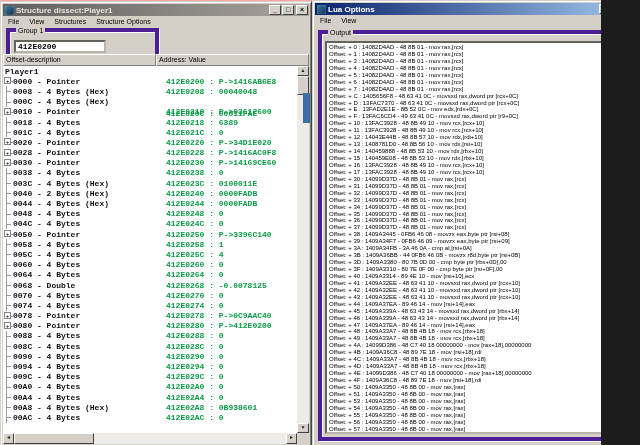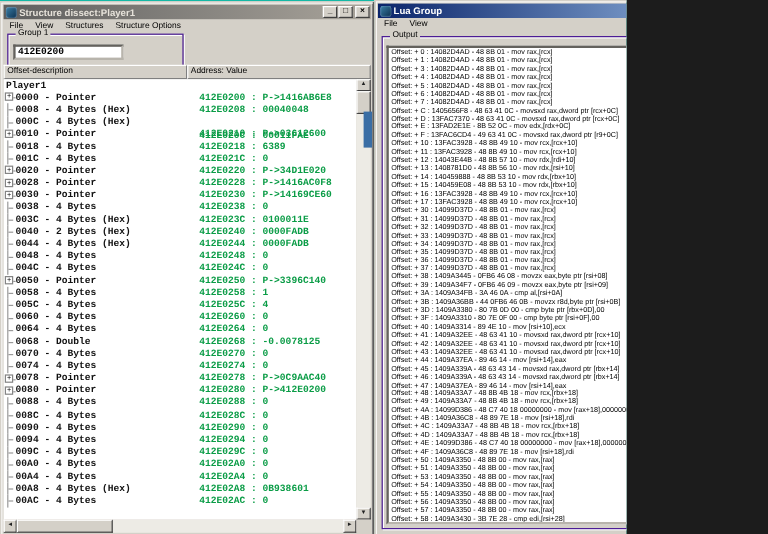--- a/index.html
+++ b/index.html
@@ -1,16 +1,16 @@
 <!DOCTYPE html>
 <html><head>
 <meta charset="utf-8">
 <style>
   html,body{margin:0;padding:0;background:#1c1c1c;}
-  #screen{position:relative;width:522px;height:445px;background:#14b8a6;overflow:hidden;
+  #screen{position:relative;width:601px;height:445px;background:#fca5a5;overflow:hidden;
           font-family:"Liberation Sans",sans-serif;}
   .win{position:absolute;background:#D4D0C8;
        border-top:1px solid #D4D0C8;border-left:1px solid #D4D0C8;
        border-right:1px solid #404040;border-bottom:1px solid #404040;
        box-shadow:inset 1px 1px 0 #fff, inset -1px -1px 0 #808080;}
   .inner{position:absolute;left:2px;top:2px;right:2px;bottom:2px;}
 
   
   .titlebar{position:absolute;left:0;right:0;top:0;height:12px;display:flex;align-items:center;
             padding:0 1px;box-sizing:border-box;}
@@ -24,21 +24,21 @@
   .wbtns{display:flex;gap:1px;}
   .wbtn{width:12px;height:10px;background:#D4D0C8;border:1px solid;border-color:#fff #404040 #404040 #fff;
         box-sizing:border-box;font:bold 7px/8px "Liberation Sans",sans-serif;text-align:center;color:#000;}
   .wbtn.close{margin-left:1px;}
 
   
   .menubar{position:absolute;left:0;right:0;display:flex;align-items:center;height:10px;}
   .menuitem{font-size:7px;color:#000;padding:0 5px;white-space:nowrap;}
 
   
-  .groupbox{position:absolute;border:1px solid #4c1d95;box-shadow:inset 1px 1px 0 #fff,1px 1px 0 #fff;}
+  .groupbox{position:absolute;border:4px solid #4c1d95;box-shadow:inset 1px 1px 0 #fff,1px 1px 0 #fff;}
   .glabel{position:absolute;top:-5px;left:6px;background:#D4D0C8;font-size:7px;padding:0 2px;color:#000;}
 
   
   #addr-input{position:absolute;left:4px;top:8px;width:92px;height:13px;box-sizing:border-box;
               border:2px inset #b8b4ac;background:#fff;font:bold 8px "Liberation Mono",monospace;
               color:#000;padding:0 2px;}
   .colheader{position:absolute;left:0;right:0;height:12px;display:flex;}
   .hcell{background:#D4D0C8;border:1px solid;border-color:#fff #808080 #808080 #fff;box-sizing:border-box;
          font-size:7px;color:#000;padding:1px 2px;white-space:nowrap;overflow:hidden;}
   .hcell.c1{width:153px;flex:0 0 153px;}
@@ -289,21 +289,21 @@
       <div class="corner" style="left:294px;top:429px;width:12px;height:11px;"></div>
     </div>
   </div>
 
   <div class="sliver" style="left:303px;top:93px;width:7px;height:30px;z-index:6;"></div>
 
   <div class="win" style="left:312px;top:0;width:328px;height:445px;z-index:4;">
     <div class="inner">
       <div class="titlebar active">
         <span class="wicon"></span>
-        <span class="wtitle">Lua Group</span>
+        <span class="wtitle">Lua Options</span>
         <span class="wbtns">
           <span class="wbtn">_</span>
           <span class="wbtn">□</span>
           <span class="wbtn close">×</span>
         </span>
       </div>
       <div class="menubar" style="top:12px;">
         <span class="menuitem">File</span>
         <span class="menuitem">View</span>
       </div>

